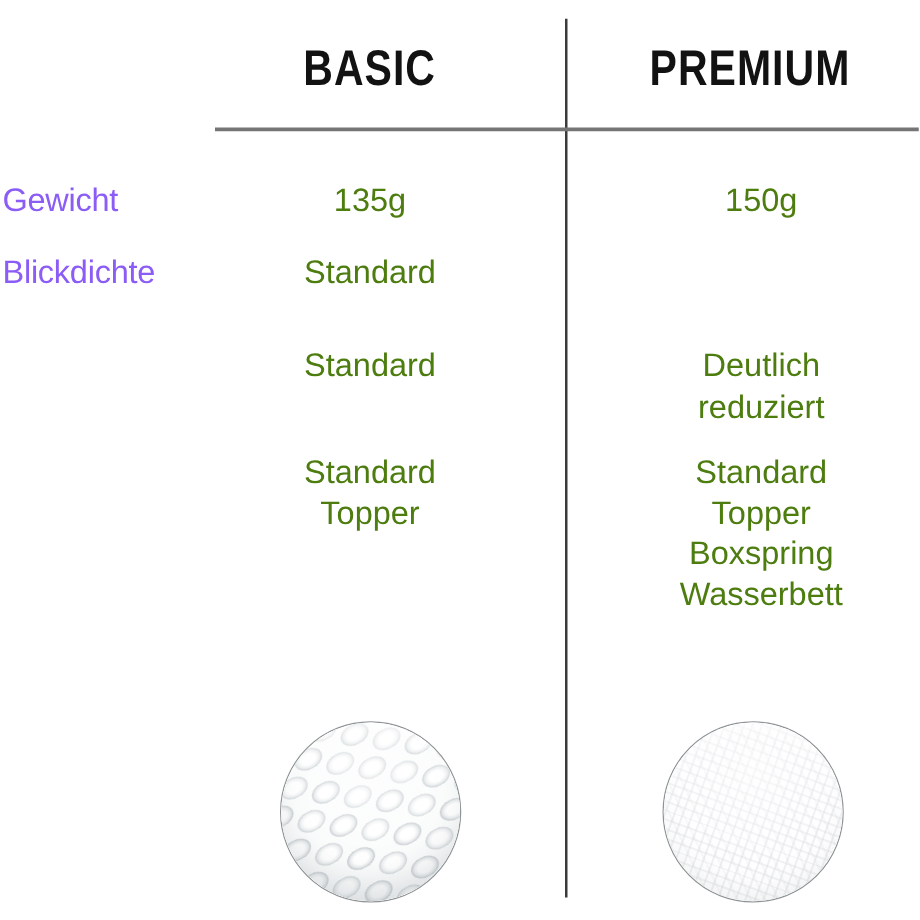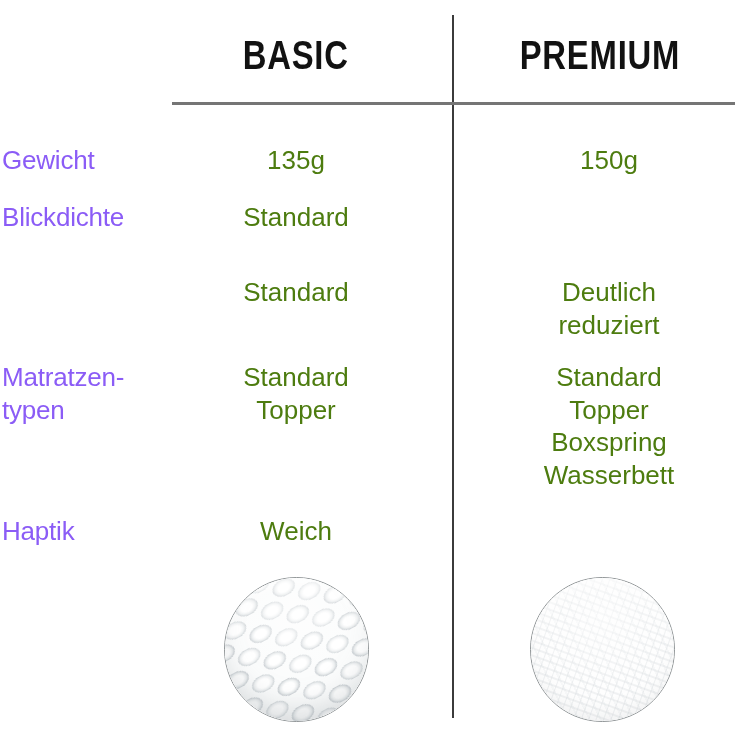--- a/index.html
+++ b/index.html
@@ -82,33 +82,29 @@
     <div class="cell basic-val">Standard</div>
   </div>
 
   <div class="row row-3">
     <div class="cell basic-val">Standard</div>
     <div class="cell premium-val">Deutlich
 reduziert</div>
   </div>
 
   <div class="row row-4">
-    <div class="cell label">Matratzen-
-typen</div>
     <div class="cell basic-val">Standard
 Topper</div>
     <div class="cell premium-val">Standard
 Topper
 Boxspring
 Wasserbett</div>
   </div>
 
   <div class="row row-5">
-    <div class="cell label">Haptik</div>
-    <div class="cell basic-val">Weich</div>
   </div>
 
   <div class="swatch basic">
     <div class="tex tex-basic"></div>
     <div class="glaze"></div>
   </div>
   <div class="swatch premium">
     <div class="tex tex-premium"></div>
     <div class="glaze"></div>
   </div>

